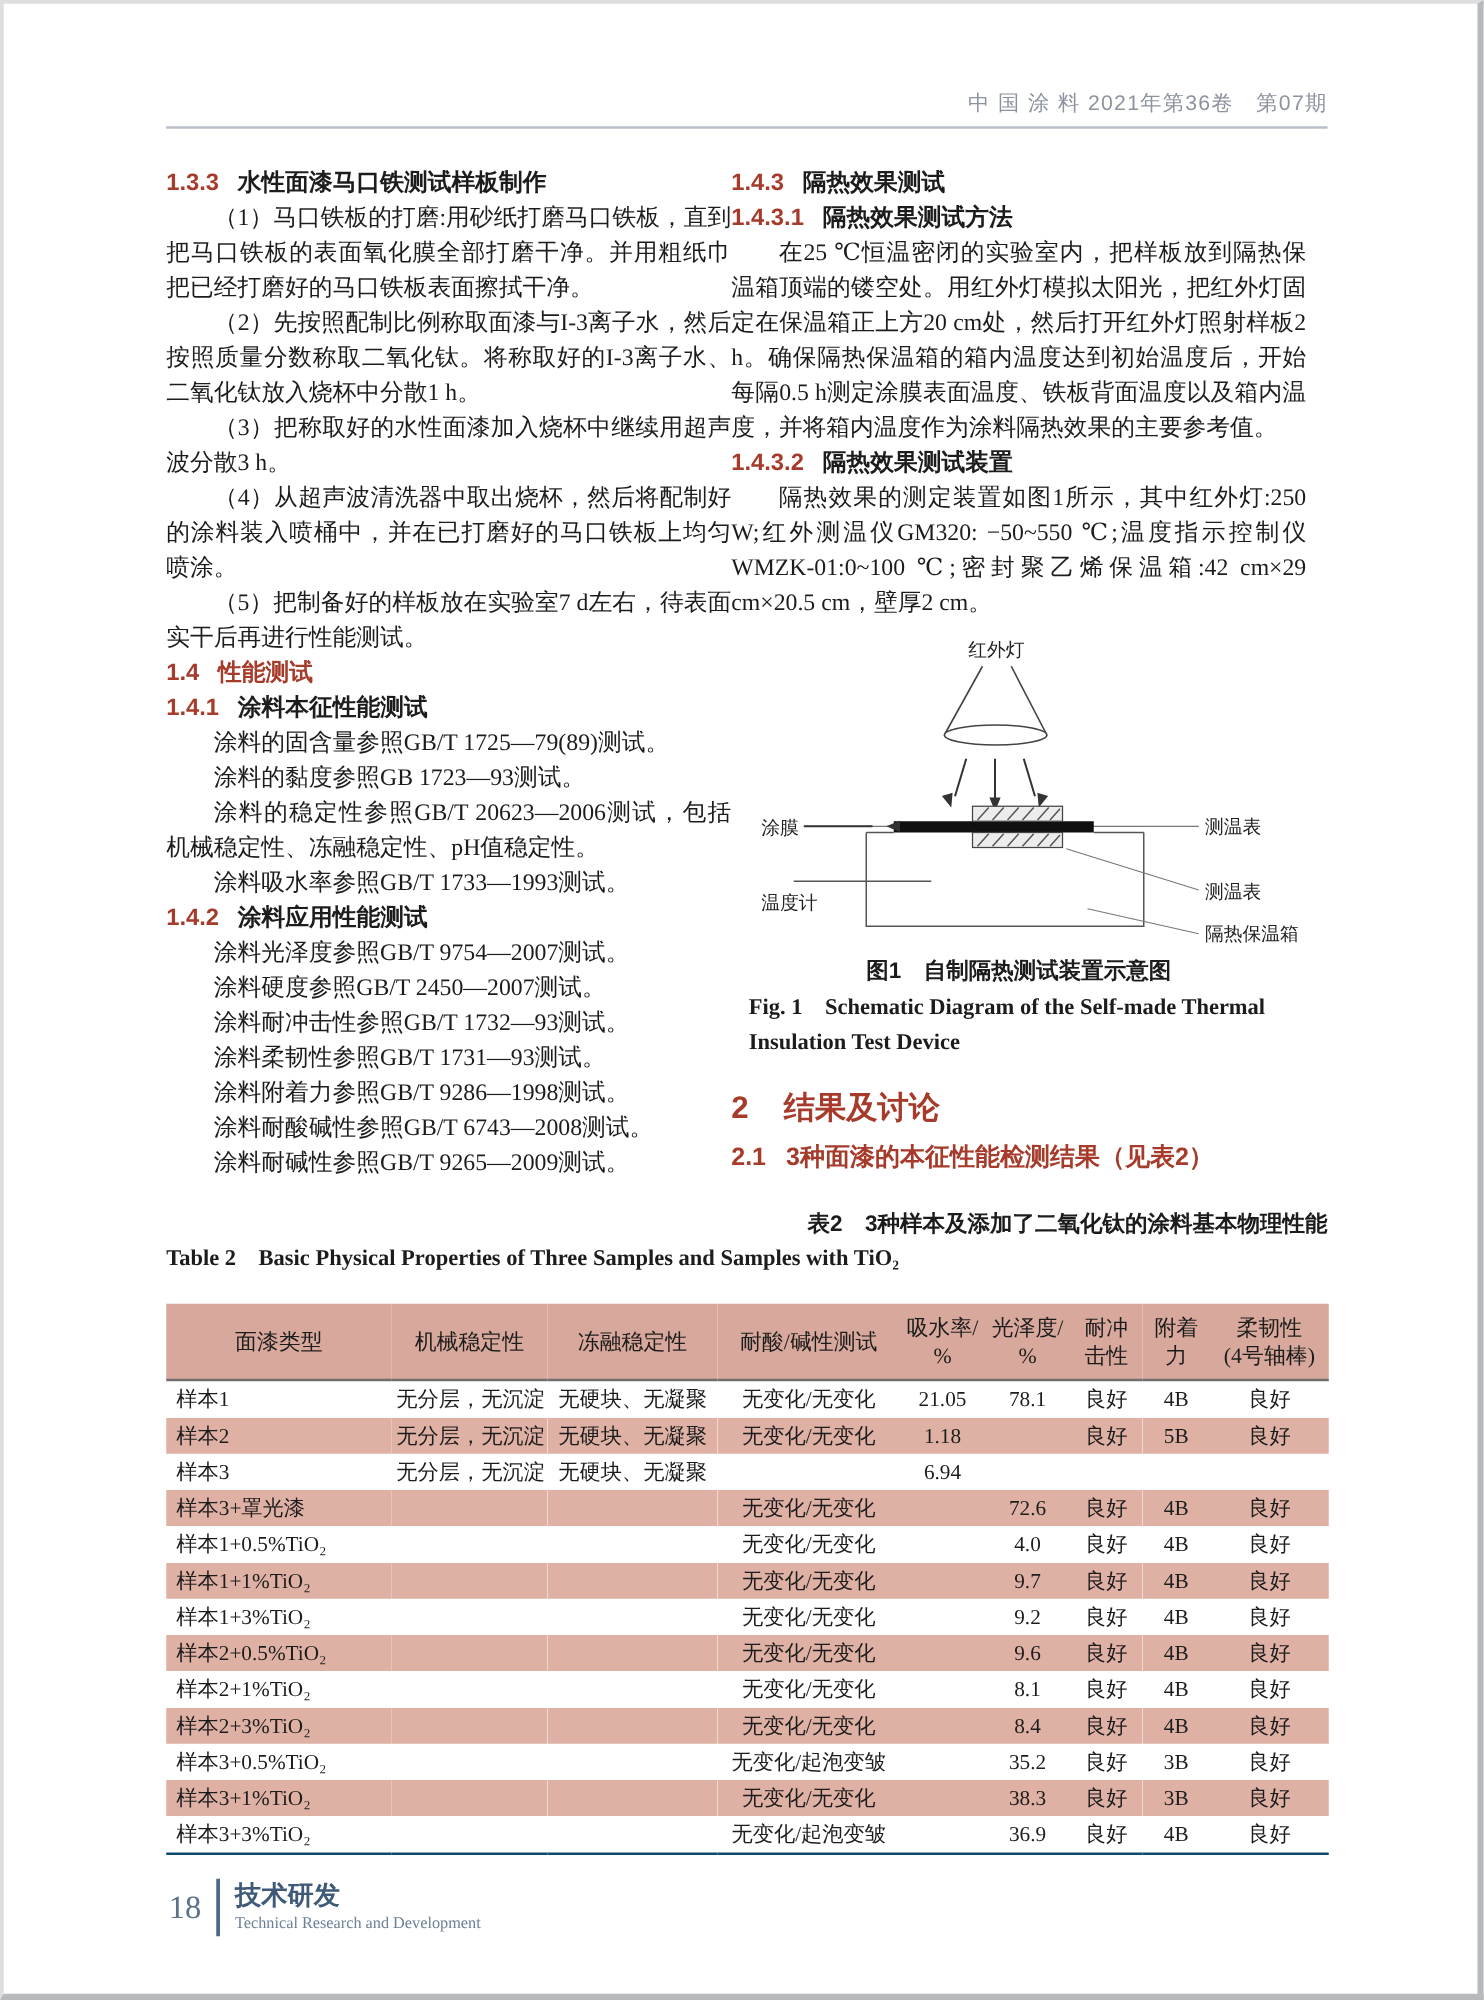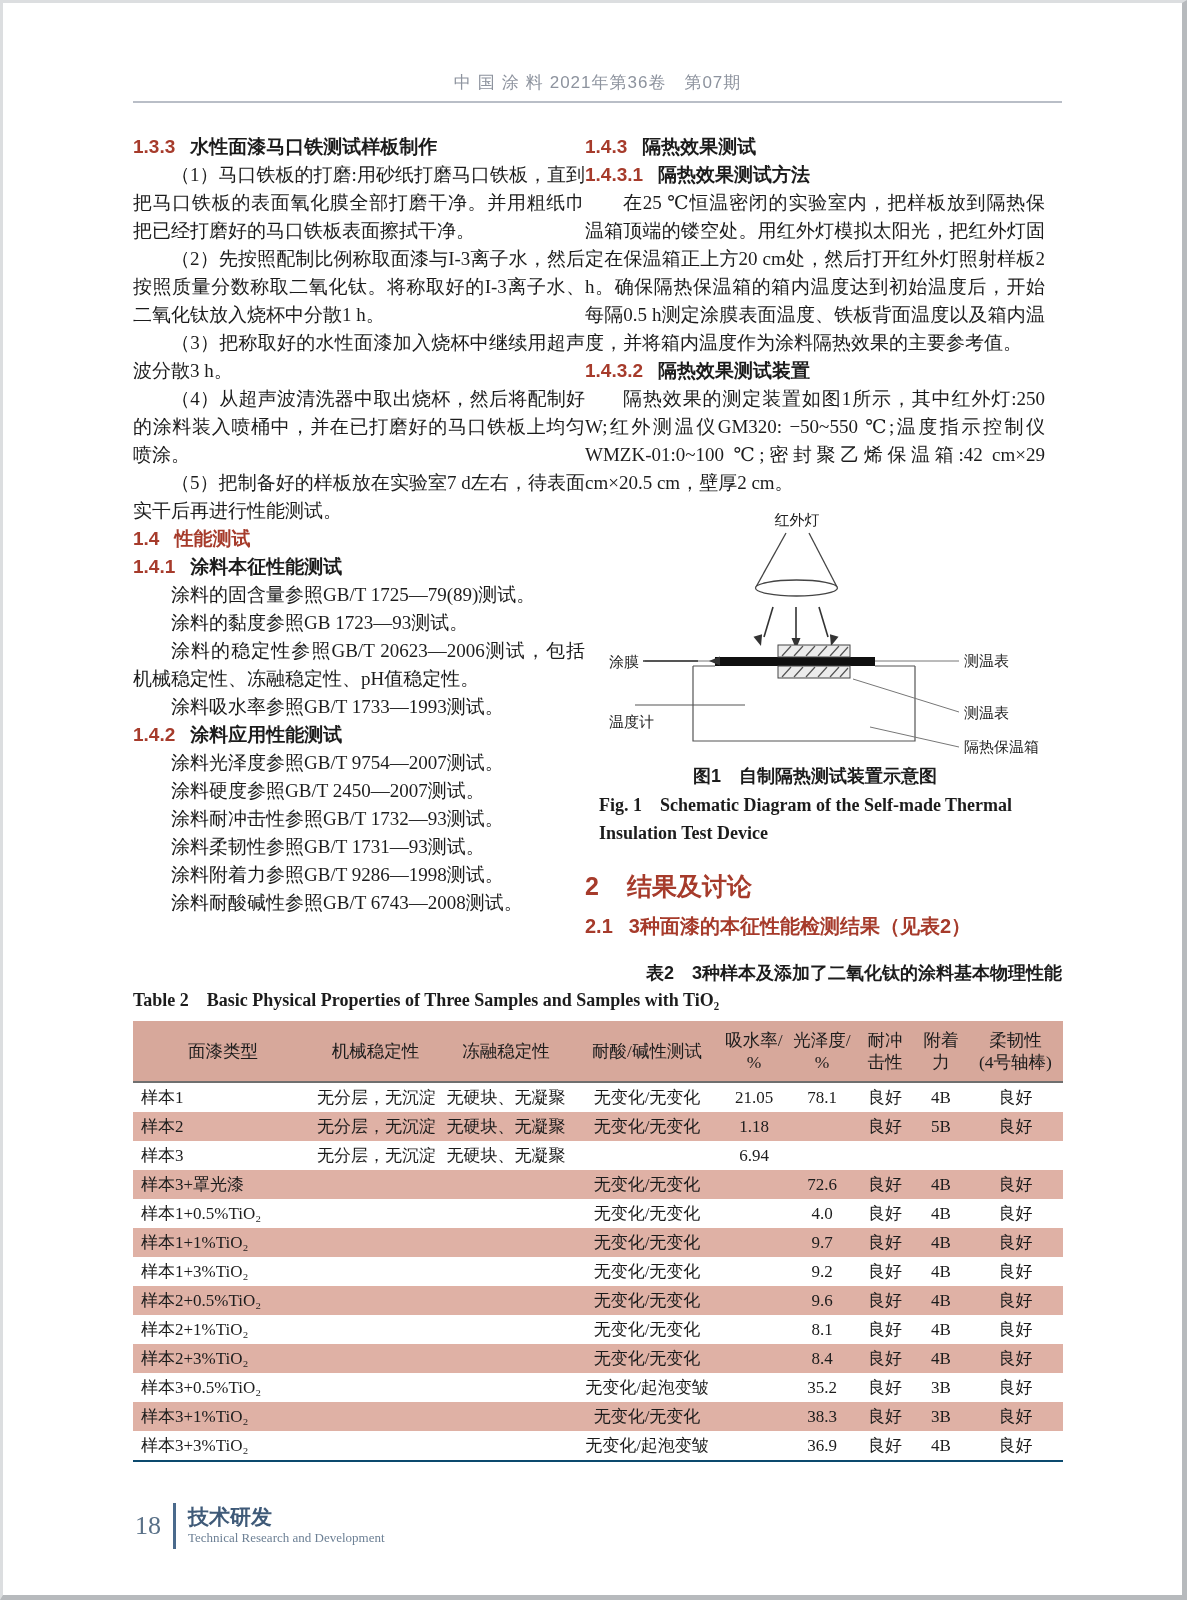--- a/index.html
+++ b/index.html
@@ -2,21 +2,21 @@
 <html><head>
 <meta charset="utf-8">
 <style>
   html,body{margin:0;padding:0;background:#ffffff;}
   body{width:1187px;height:1600px;position:relative;
        font-family:"Liberation Serif","DejaVu Serif",serif;color:#1c1c1c;}
   .page{box-sizing:border-box;width:1187px;height:1600px;position:relative;
         border:3px solid #dcdee0;border-right:5px solid #b7babd;border-bottom:5px solid #b7babd;
         padding:70px 120px 0 130px;}
   
-  .ph{display:flex;justify-content:center;align-items:flex-end;
+  .ph{display:flex;justify-content:flex-end;align-items:flex-end;
       font-family:"Liberation Sans","DejaVu Sans",sans-serif;
       color:#8d939e;font-size:17px;line-height:20px;}
   .ph .journal{letter-spacing:7px;}
   .ph .issue{letter-spacing:1px;}
   .rule{border-bottom:2px solid #b9bec7;margin-top:8px;}
   
   .cols{display:flex;margin-top:30px;}
   .col{width:452px;}
   .col.right{width:460px;}
   p.body{margin:0;font-size:19px;line-height:28px;text-align:justify;text-indent:2em;}
@@ -36,21 +36,21 @@
   .fig svg text{font-family:"Liberation Serif","DejaVu Serif",serif;font-size:15px;fill:#222;}
   .figcap-zh{text-align:center;font-family:"Liberation Sans","DejaVu Sans",sans-serif;
              font-weight:bold;font-size:18px;line-height:26px;margin-top:6px;}
   .figcap-en{font-weight:bold;font-size:18px;line-height:28px;
              max-width:432px;margin:2px auto 0 auto;}
   
   .tbl-section{margin-top:22px;}
   .tblcap-zh{text-align:right;font-family:"Liberation Sans","DejaVu Sans",sans-serif;
              font-weight:bold;font-size:18px;line-height:25px;}
   .tblcap-en{font-weight:bold;font-size:18px;line-height:26px;margin-top:1px;}
-  table{width:100%;border-collapse:collapse;table-layout:fixed;margin-top:8px;}
+  table{width:100%;border-collapse:collapse;table-layout:fixed;margin-top:24px;}
   thead th{background:#d7a89b;font-weight:normal;font-size:17.5px;line-height:22px;
            white-space:pre-line;vertical-align:middle;padding:8px 2px;
            border-bottom:2px solid #6f6f6f;}
   tbody td{height:29px;padding:0 4px;font-size:17px;text-align:center;vertical-align:middle;
            overflow:hidden;white-space:nowrap;}
   tbody td.c0{text-align:left;padding-left:8px;}
   tbody tr:nth-child(even){background:#dfb1a5;}
   tbody tr:last-child td{border-bottom:2px solid #0c4a6e;}
   
   .pf{position:absolute;left:132px;bottom:46px;display:flex;align-items:center;}
@@ -96,20 +96,21 @@
 
       <div class="h-sub">
         <span class="num">1.4.2</span><span class="ht">涂料应用性能测试</span>
       </div>
       <p class="body">涂料光泽度参照GB/T 9754—2007测试。</p>
       <p class="body">涂料硬度参照GB/T 2450—2007测试。</p>
       <p class="body">涂料耐冲击性参照GB/T 1732—93测试。</p>
       <p class="body">涂料柔韧性参照GB/T 1731—93测试。</p>
       <p class="body">涂料附着力参照GB/T 9286—1998测试。</p>
       <p class="body">涂料耐酸碱性参照GB/T 6743—2008测试。</p>
+      <p class="body">涂料耐碱性参照GB/T 9265—2009测试。</p>
     </div>
 
     <div class="col right">
       <div class="h-sub">
         <span class="num">1.4.3</span><span class="ht">隔热效果测试</span>
       </div>
       <div class="h-sub">
         <span class="num">1.4.3.1</span><span class="ht">隔热效果测试方法</span>
       </div>
       <p class="body">在25 ℃恒温密闭的实验室内，把样板放到隔热保温箱顶端的镂空处。用红外灯模拟太阳光，把红外灯固定在保温箱正上方20 cm处，然后打开红外灯照射样板2 h。确保隔热保温箱的箱内温度达到初始温度后，开始每隔0.5 h测定涂膜表面温度、铁板背面温度以及箱内温度，并将箱内温度作为涂料隔热效果的主要参考值。</p>

